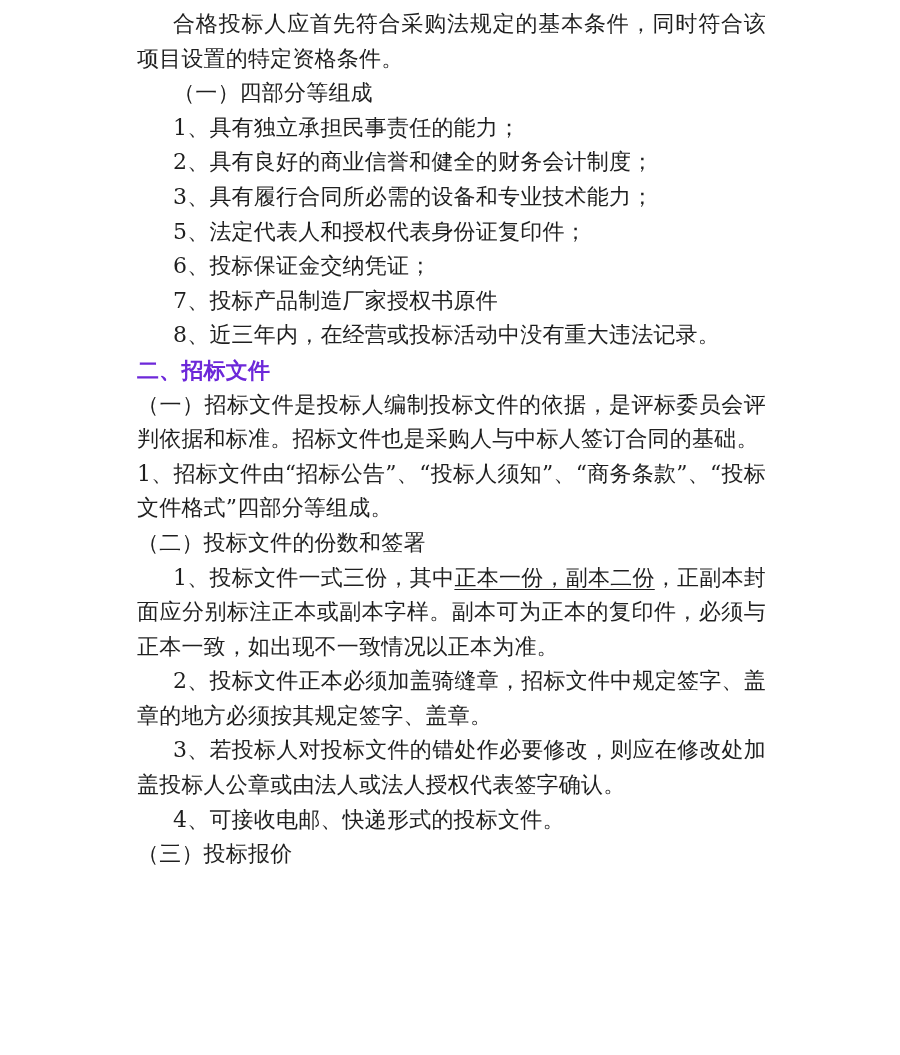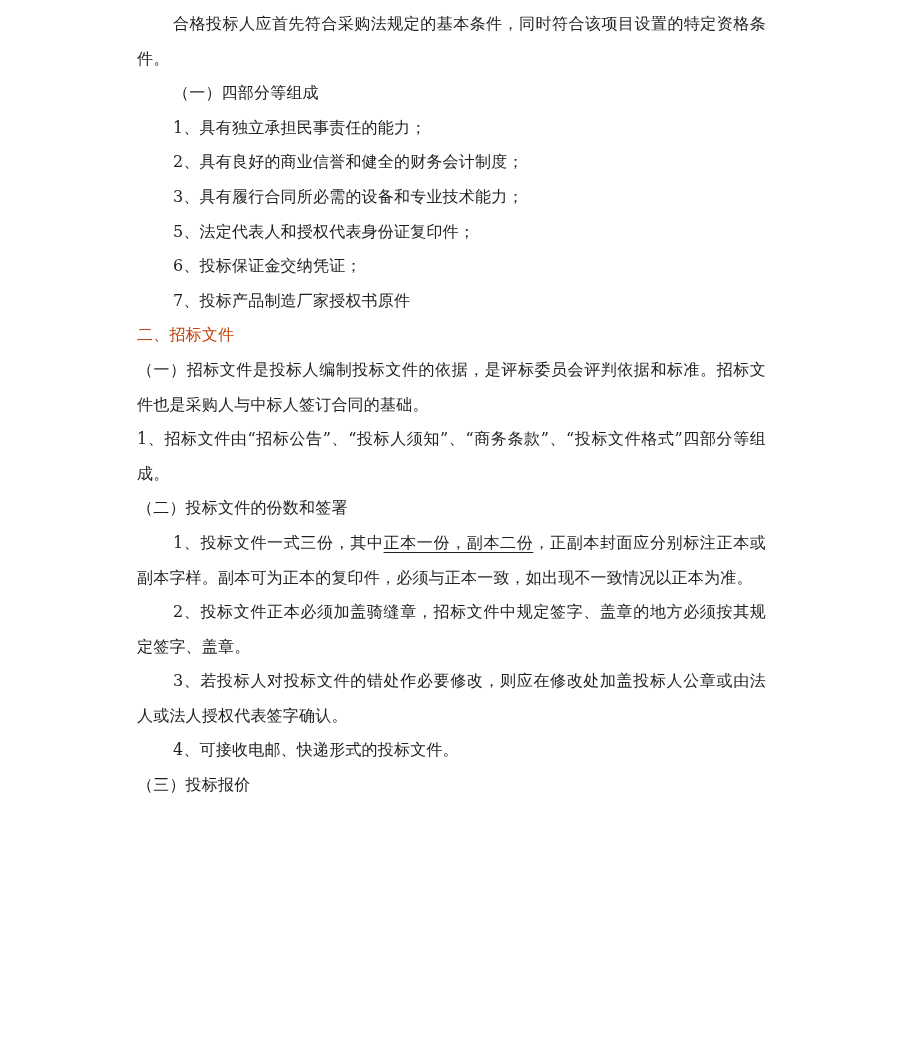--- a/index.html
+++ b/index.html
@@ -11,56 +11,57 @@
     position: relative;
     width: 900px;
     height: 1055px;
     background: #ffffff;
     overflow: hidden;
   }
   .doc-body {
     box-sizing: border-box;
     padding: 7px 134px 0 137px;
     font-family: "DejaVu Serif", "Liberation Serif", serif;
-    font-size: 16px;
+    font-size: 22px;
     line-height: 34.6px;
     color: #1f1f1f;
     text-align: justify;
     letter-spacing: 0.2px;
   }
   p.para {
     margin: 0;
     padding: 0;
   }
   p.para.indent {
     text-indent: 36px;
   }
   p.para.bold {
-    font-weight: normal;
-    color: #c2410c;
+    font-weight: bold;
+    color: #6d28d9;
   }
   .u {
     text-decoration: underline;
     text-underline-offset: 4px;
     text-decoration-thickness: 1px;
   }
 </style>
 </head>
 <body>
 
 <div class="page">
   <div class="doc-body">
       <p class="para indent"><span>合格投标人应首先符合采购法规定的基本条件，同时符合该项目设置的特定资格条件。</span></p>
       <p class="para indent"><span>（一）四部分等组成</span></p>
       <p class="para indent"><span>1、具有独立承担民事责任的能力；</span></p>
       <p class="para indent"><span>2、具有良好的商业信誉和健全的财务会计制度；</span></p>
       <p class="para indent"><span>3、具有履行合同所必需的设备和专业技术能力；</span></p>
       <p class="para indent"><span>5、法定代表人和授权代表身份证复印件；</span></p>
       <p class="para indent"><span>6、投标保证金交纳凭证；</span></p>
       <p class="para indent"><span>7、投标产品制造厂家授权书原件</span></p>
+      <p class="para indent"><span>8、近三年内，在经营或投标活动中没有重大违法记录。</span></p>
       <p class="para bold"><span>二、招标文件</span></p>
       <p class="para"><span>（一）招标文件是投标人编制投标文件的依据，是评标委员会评判依据和标准。招标文件也是采购人与中标人签订合同的基础。</span></p>
       <p class="para"><span>1、招标文件由“招标公告”、“投标人须知”、“商务条款”、“投标文件格式”四部分等组成。</span></p>
       <p class="para"><span>（二）投标文件的份数和签署</span></p>
       <p class="para indent"><span>1、投标文件一式三份，其中</span><span class="u">正本一份，副本二份</span><span>，正副本封面应分别标注正本或副本字样。副本可为正本的复印件，必须与正本一致，如出现不一致情况以正本为准。</span></p>
       <p class="para indent"><span>2、投标文件正本必须加盖骑缝章，招标文件中规定签字、盖章的地方必须按其规定签字、盖章。</span></p>
       <p class="para indent"><span>3、若投标人对投标文件的错处作必要修改，则应在修改处加盖投标人公章或由法人或法人授权代表签字确认。</span></p>
       <p class="para indent"><span>4、可接收电邮、快递形式的投标文件。</span></p>
       <p class="para"><span>（三）投标报价</span></p>
     </div>

